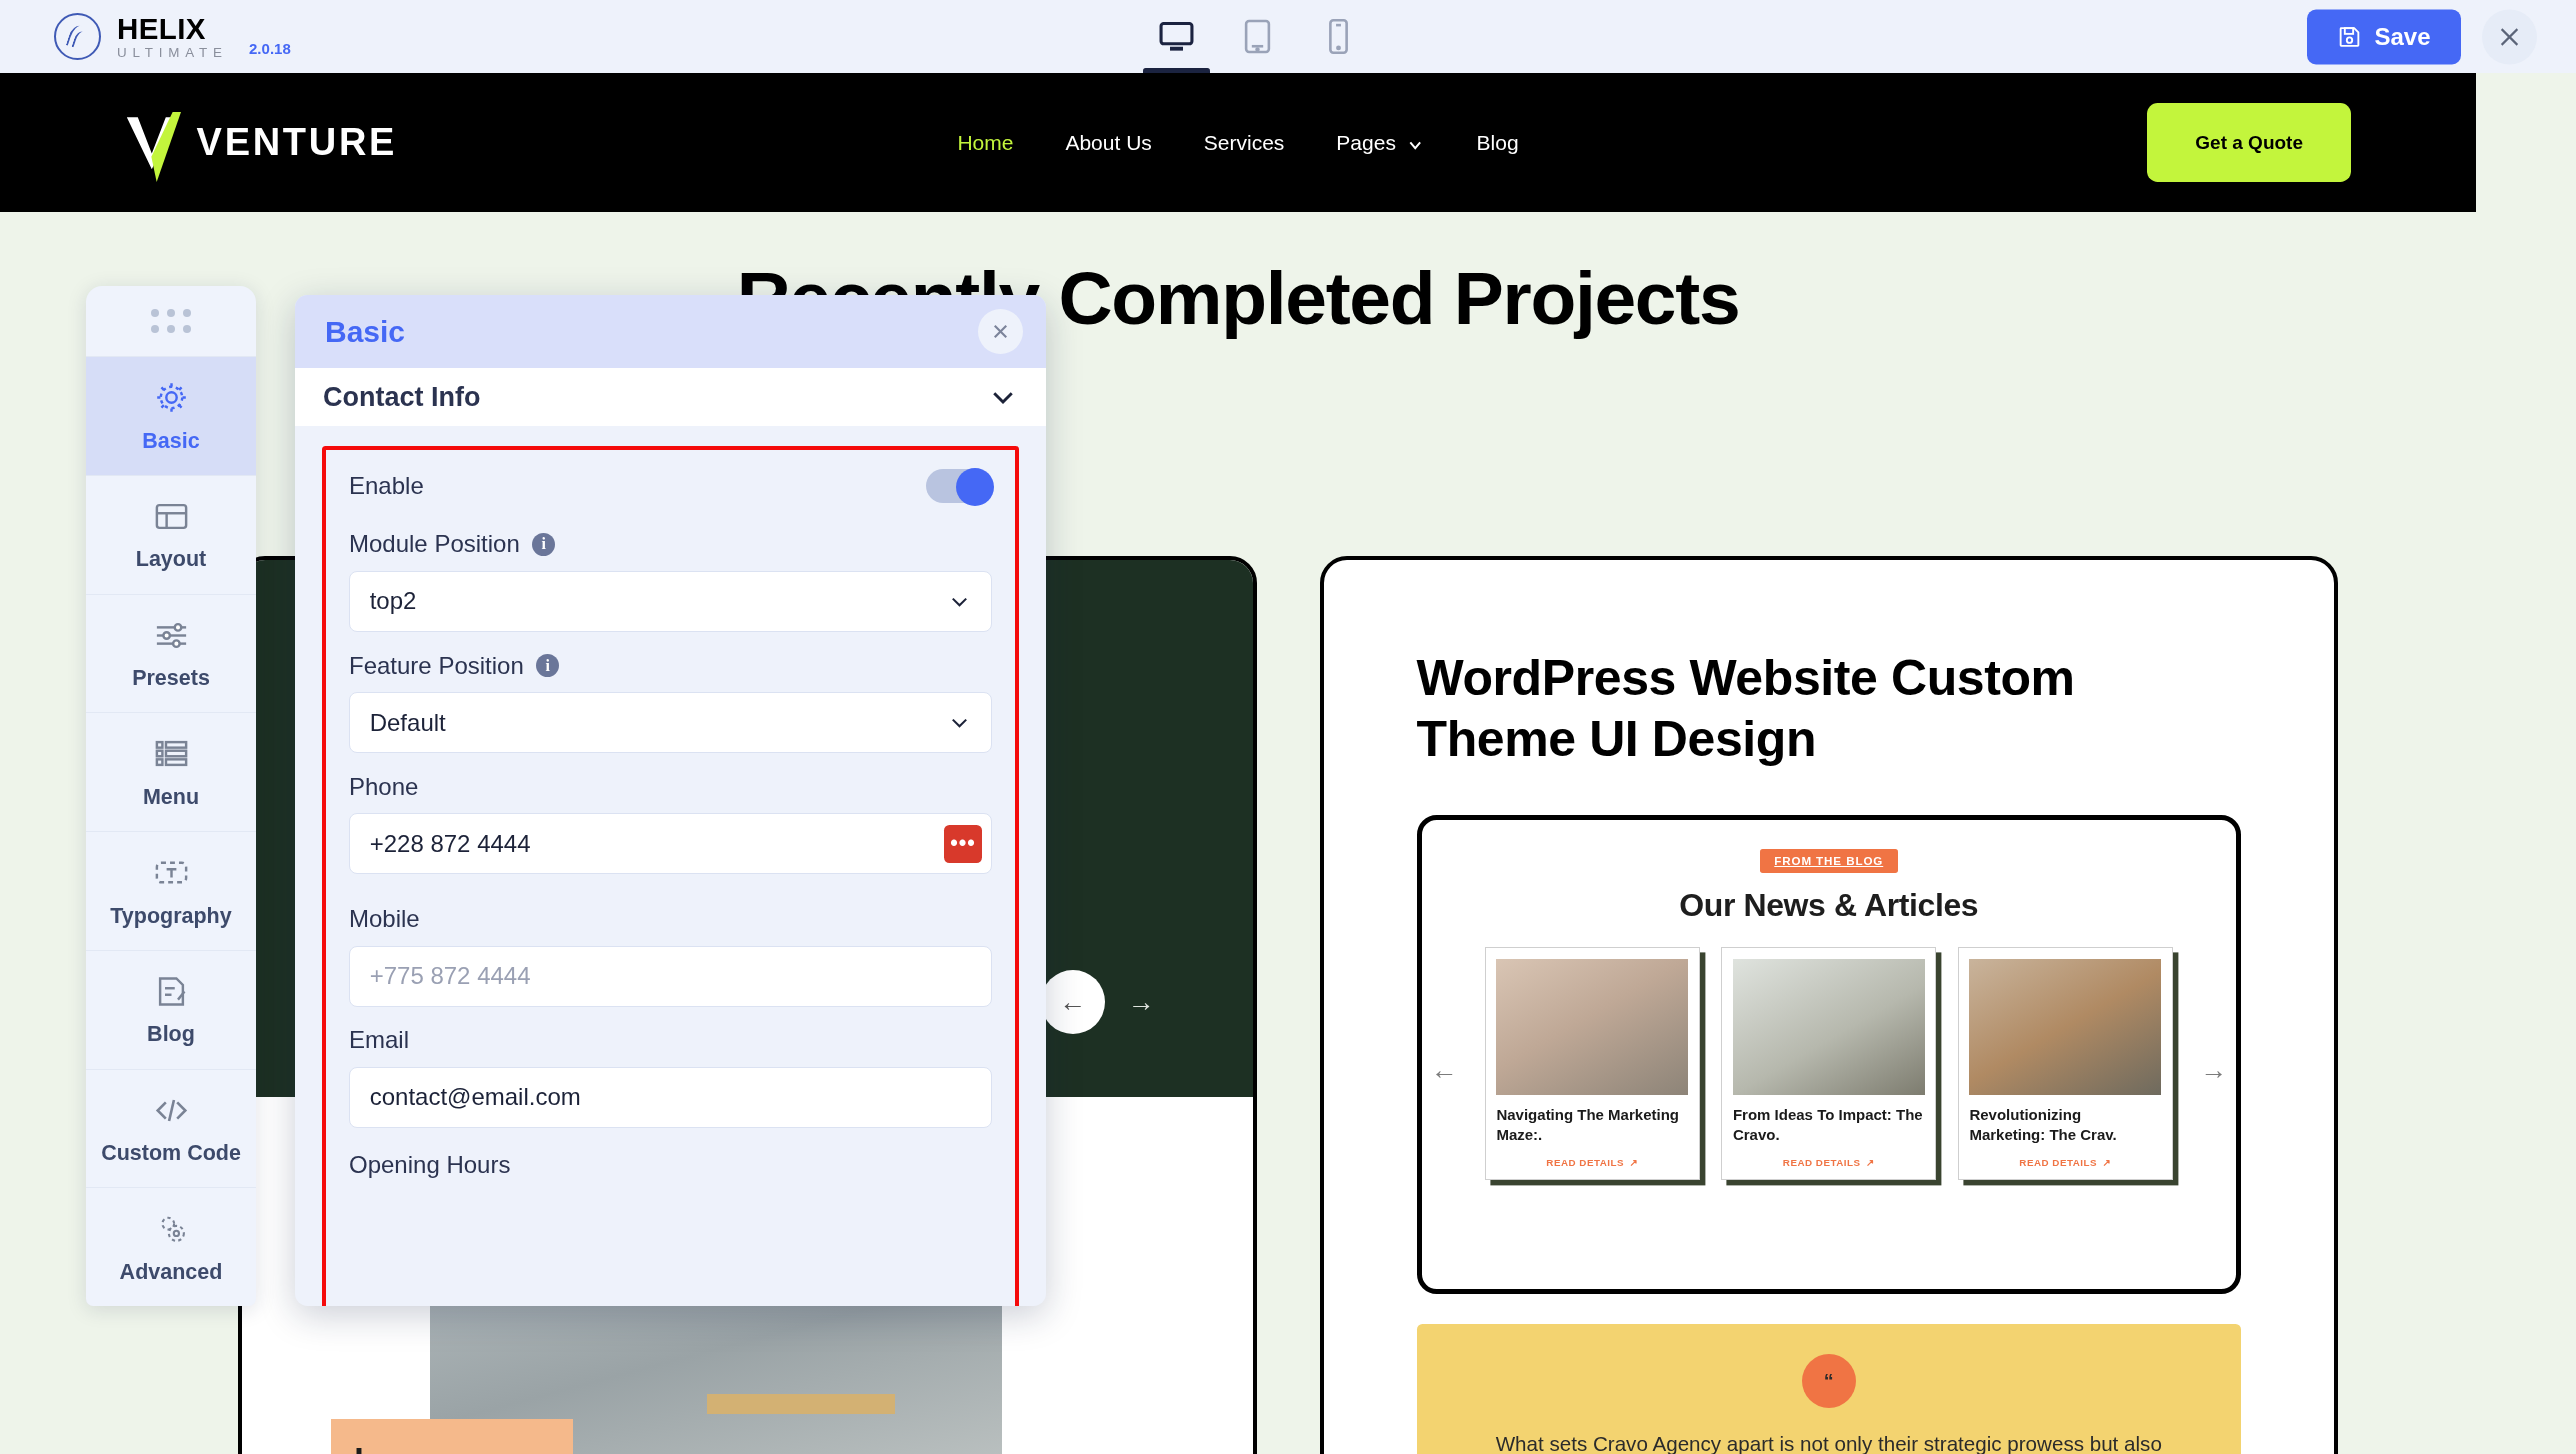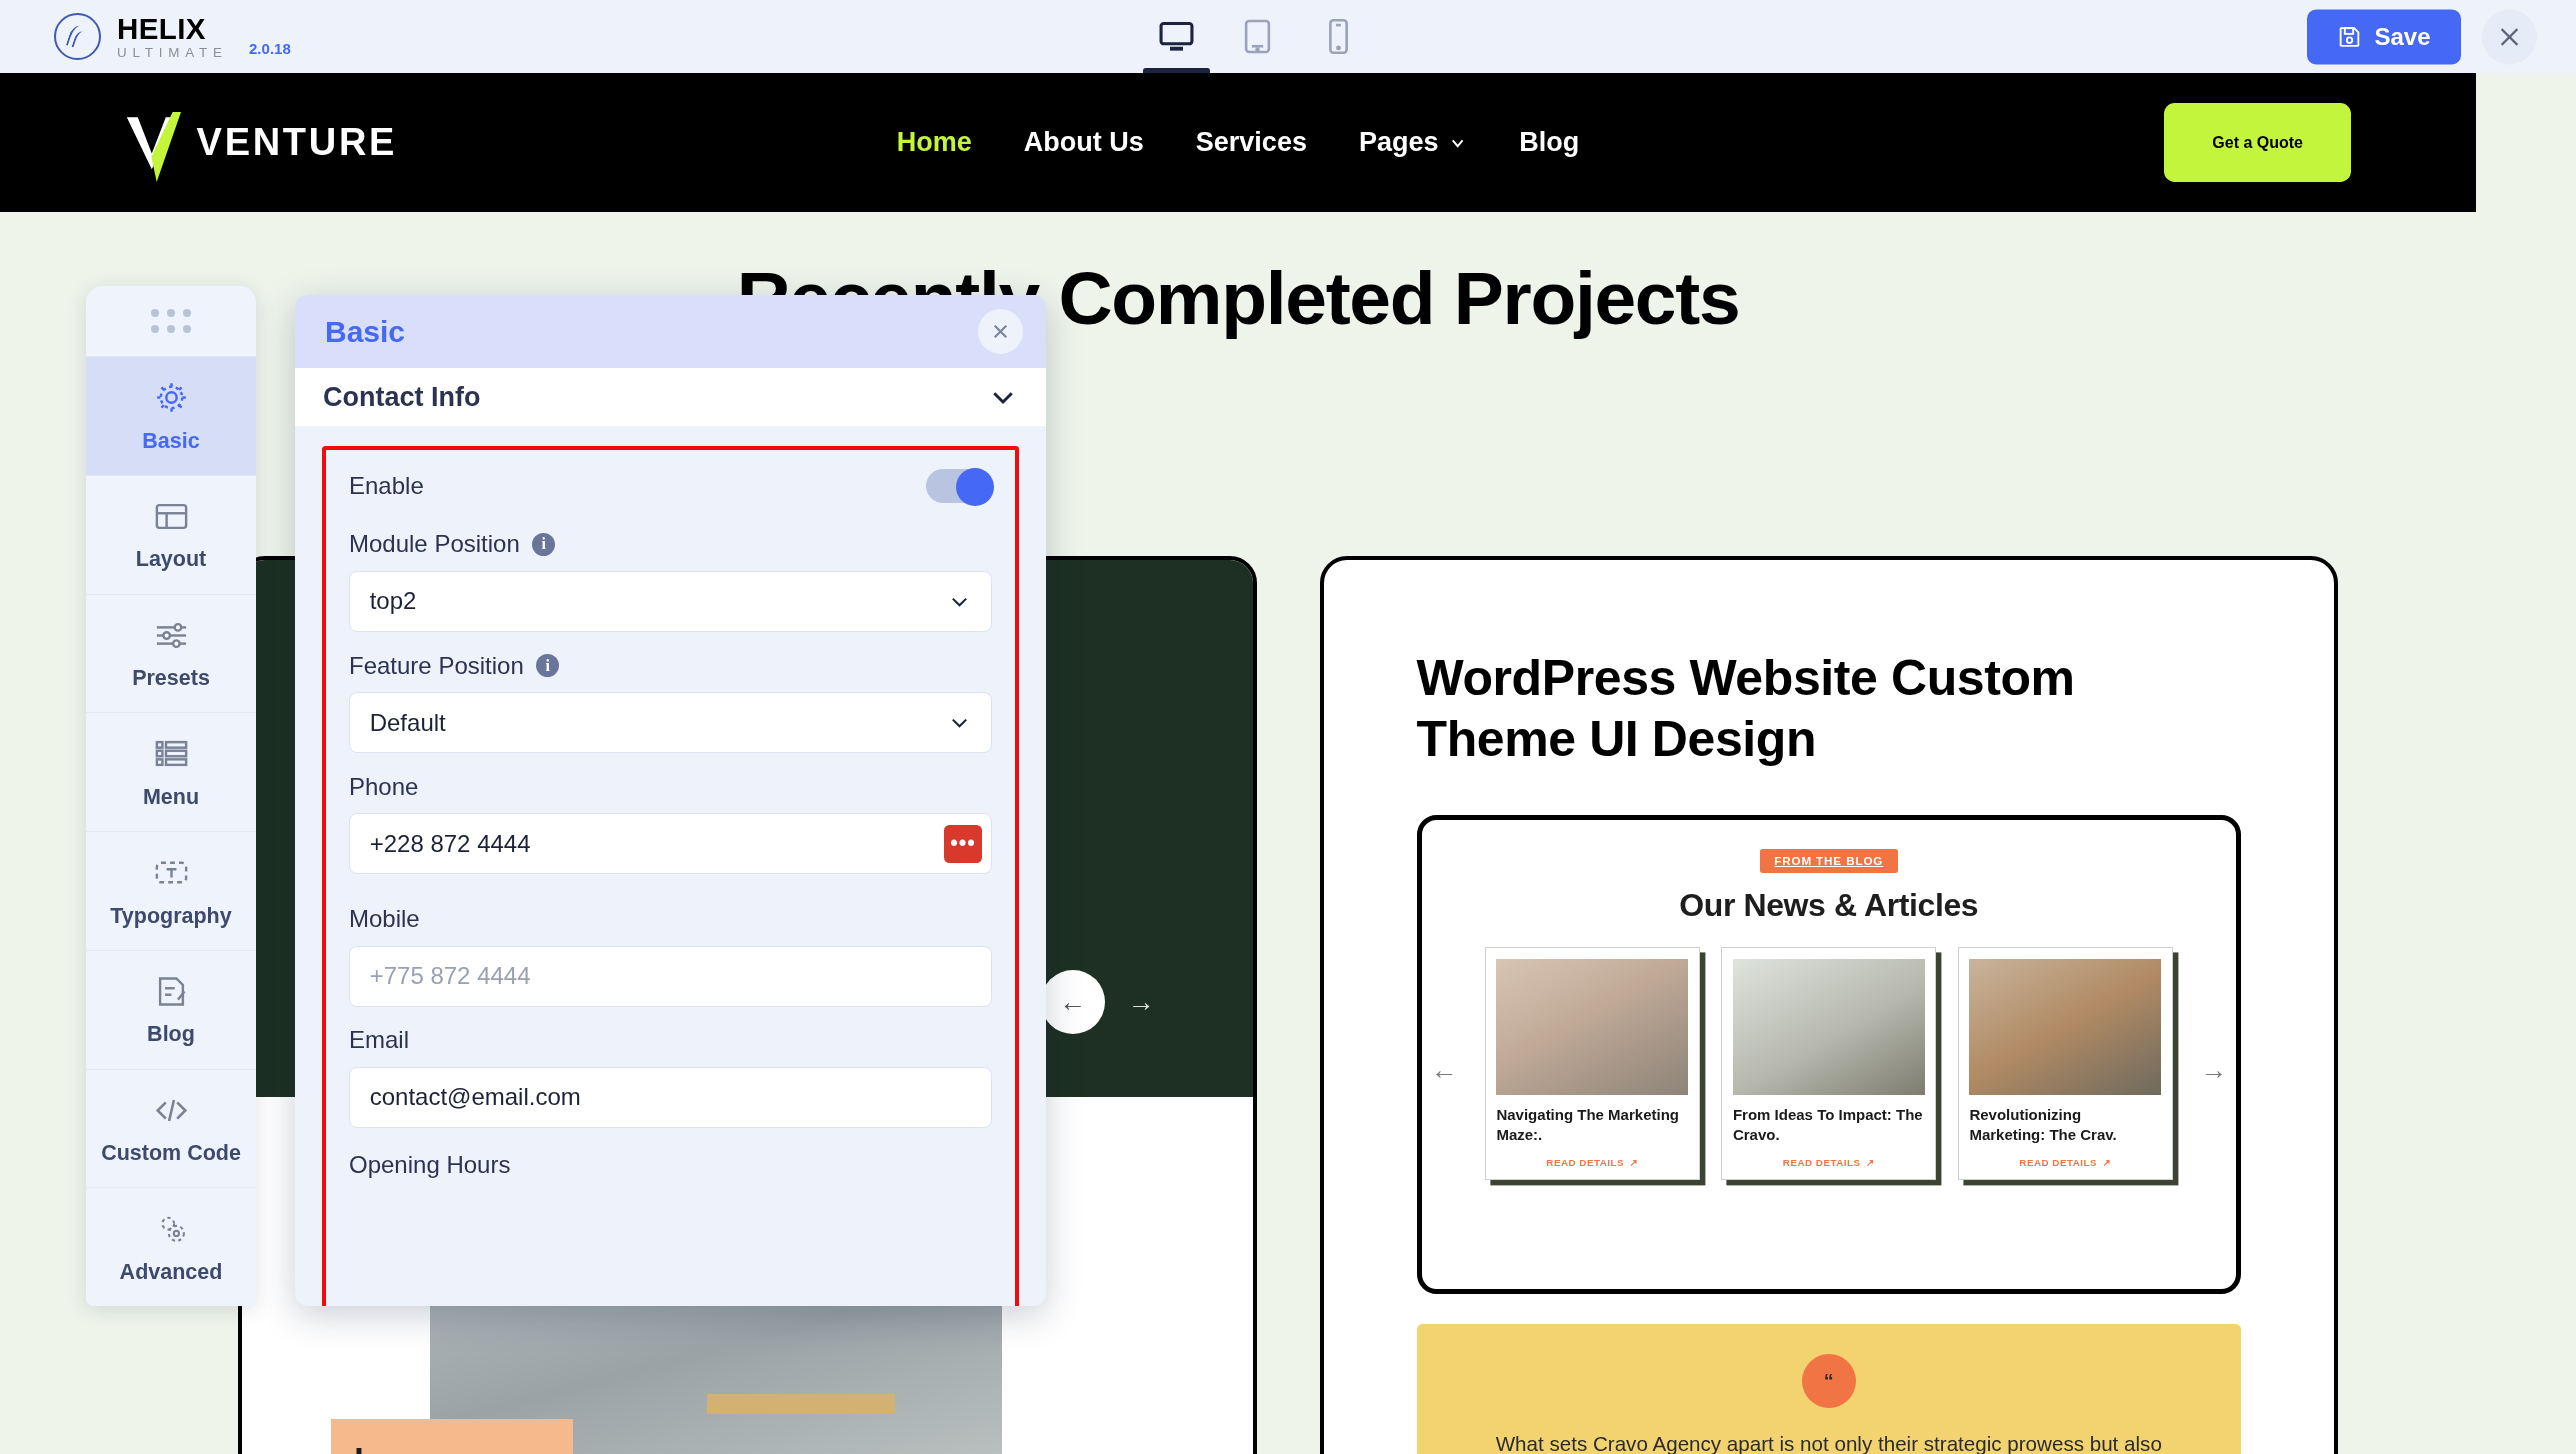--- a/index.html
+++ b/index.html
@@ -87,28 +87,28 @@
     clip-path: polygon(78% 0, 100% 0, 36% 100%, 22% 64%);
   }
   .venture-text {
     color: #fff; font-size: 38px; font-weight: 800; letter-spacing: 2.7px;
   }
   .site-nav {
     position: absolute; left: 50%; transform: translateX(-50%);
     display: flex; align-items: center; gap: 52px;
   }
   .nav-link {
-    color: #fff; font-size: 27px; font-weight: 700; cursor: pointer;
-    display: flex; align-items: center; gap: 9px; white-space: nowrap;
+    color: #fff; font-size: 21px; font-weight: 400; cursor: pointer;
+    display: flex; align-items: flex-end; gap: 9px; white-space: nowrap;
   }
   .nav-link.active { color: #c3f53c; }
   .quote-btn {
     position: absolute; right: 125px; background: #c3f53c; color: #000;
     border: none; border-radius: 10.7px; height: 79px; padding: 0 48px;
-    font-size: 16px; font-weight: 700; cursor: pointer;
+    font-size: 19px; font-weight: 700; cursor: pointer;
     font-family: "Liberation Sans", sans-serif;
   }
 
   .site-body { position: relative; height: 1242px; background: #eef4ea; overflow: hidden; }
   .page-title {
     text-align: center; font-size: 75px; font-weight: 800; color: #000;
     letter-spacing: -1.3px; padding-top: 43px;
   }
 
   .cards-row {

